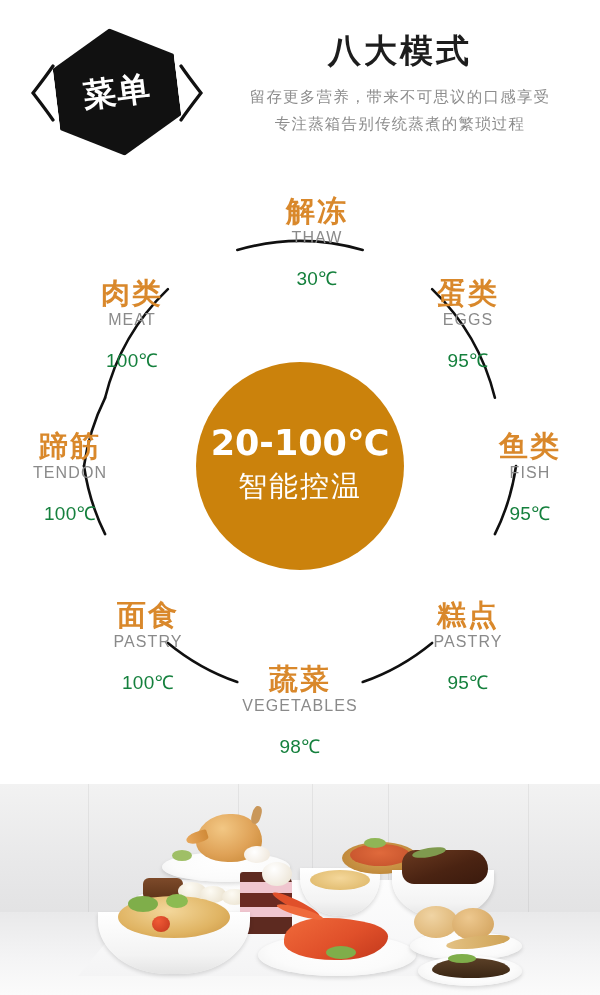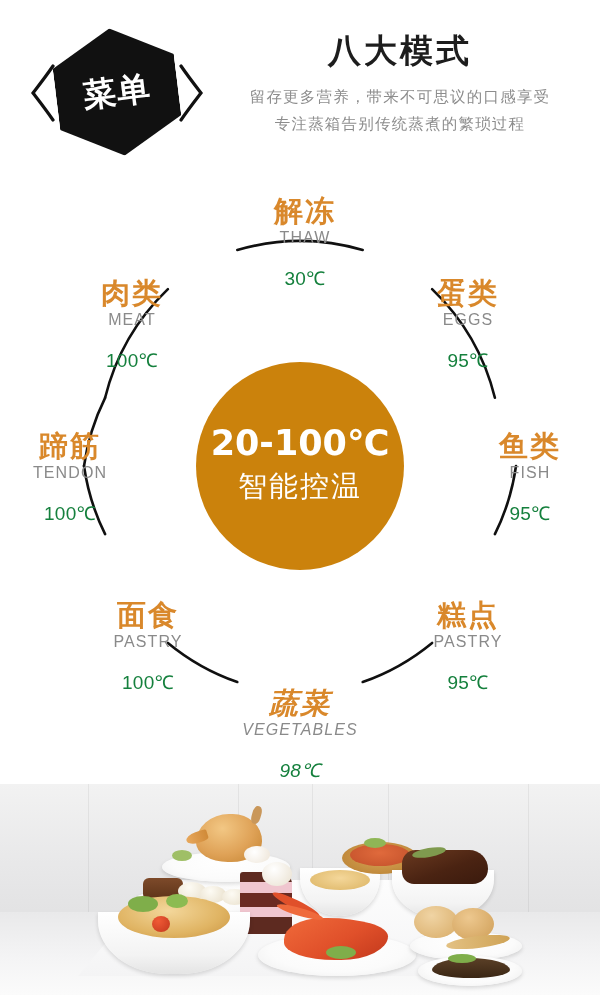--- a/index.html
+++ b/index.html
@@ -159,25 +159,25 @@
   }
   .node-temp {
     margin-top: 18px;
     font-size: 19px;
     color: #15803d;
     letter-spacing: 0.4px;
     font-family: "Liberation Sans", sans-serif;
   }
 
   
-  .n-thaw       { left: 220px; top: 10px; }
+  .n-thaw       { left: 232px; top: 10px; }
   .n-eggs       { left: 383px; top: 92px; }
   .n-fish       { left: 445px; top: 245px; }
   .n-pastry     { left: 383px; top: 414px; }
-  .n-vegetables { left: 215px; top: 502px; font-style: italic; }
+  .n-vegetables { left: 215px; top: 478px; }
   .n-noodles    { left: 63px;  top: 414px; }
   .n-tendon     { left: -15px; top: 245px; }
   .n-meat       { left: 47px;  top: 92px; }
 
   
   .photo {
     position: absolute;
     left: 0;
     top: 784px;
     width: 600px;

